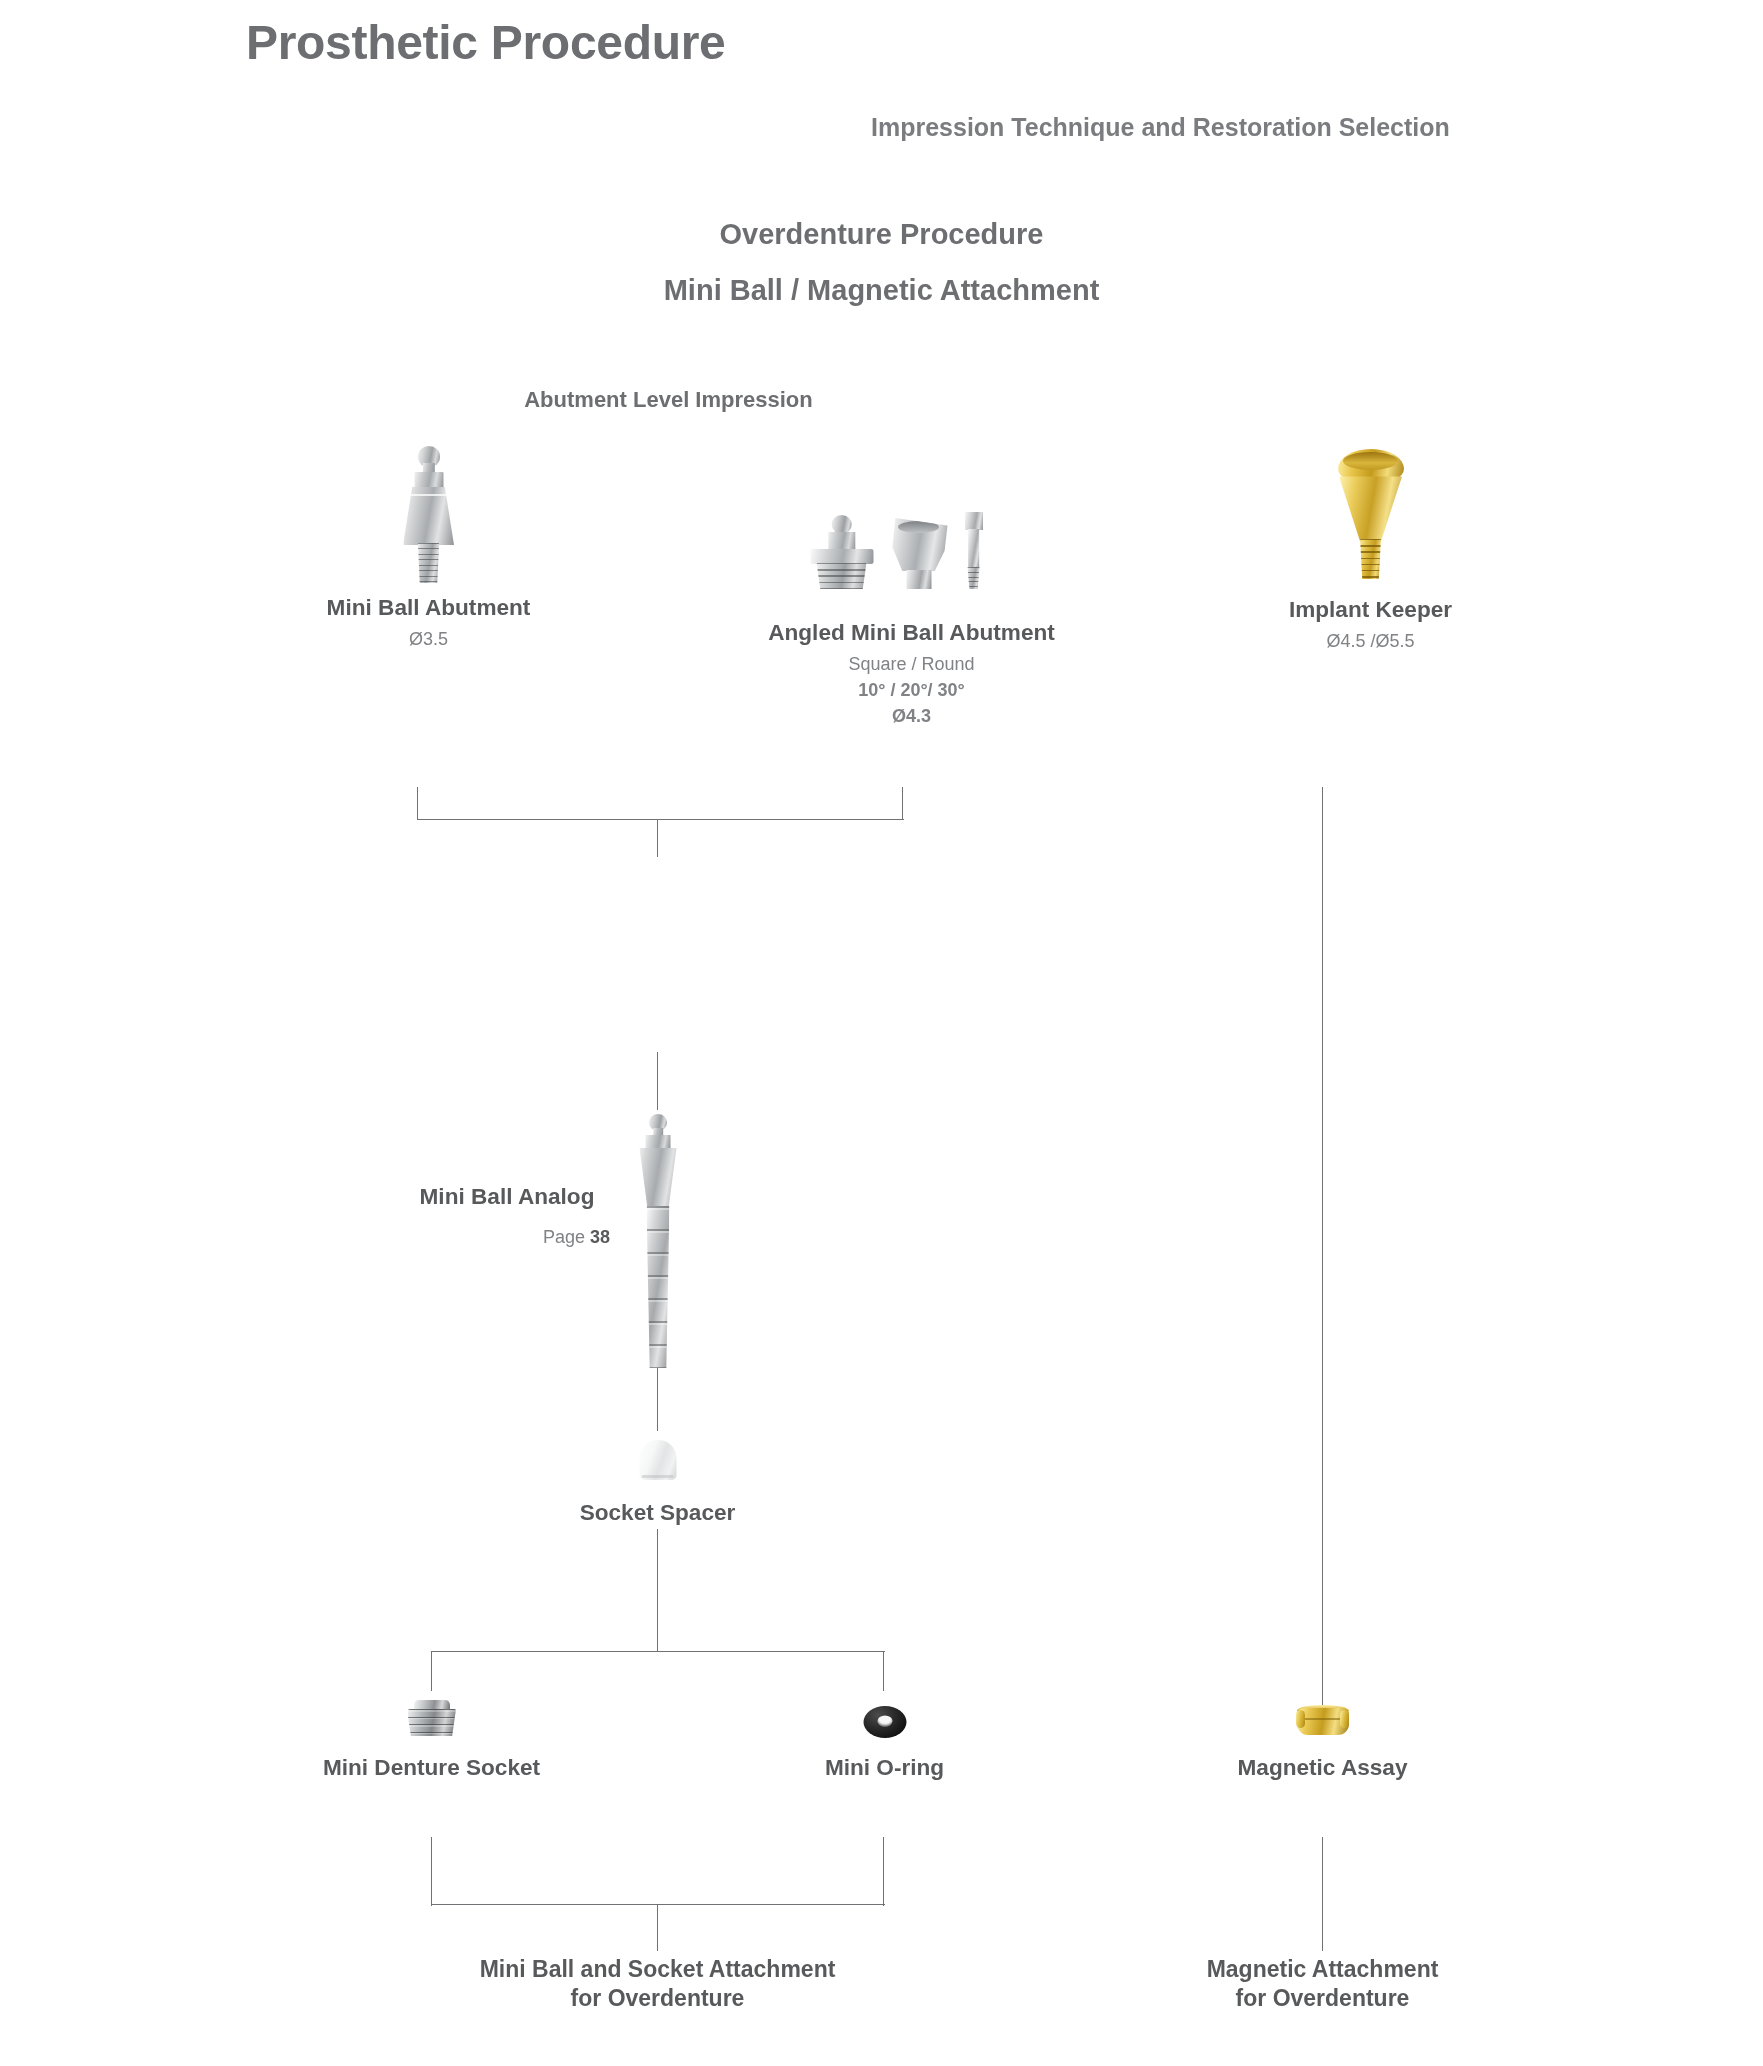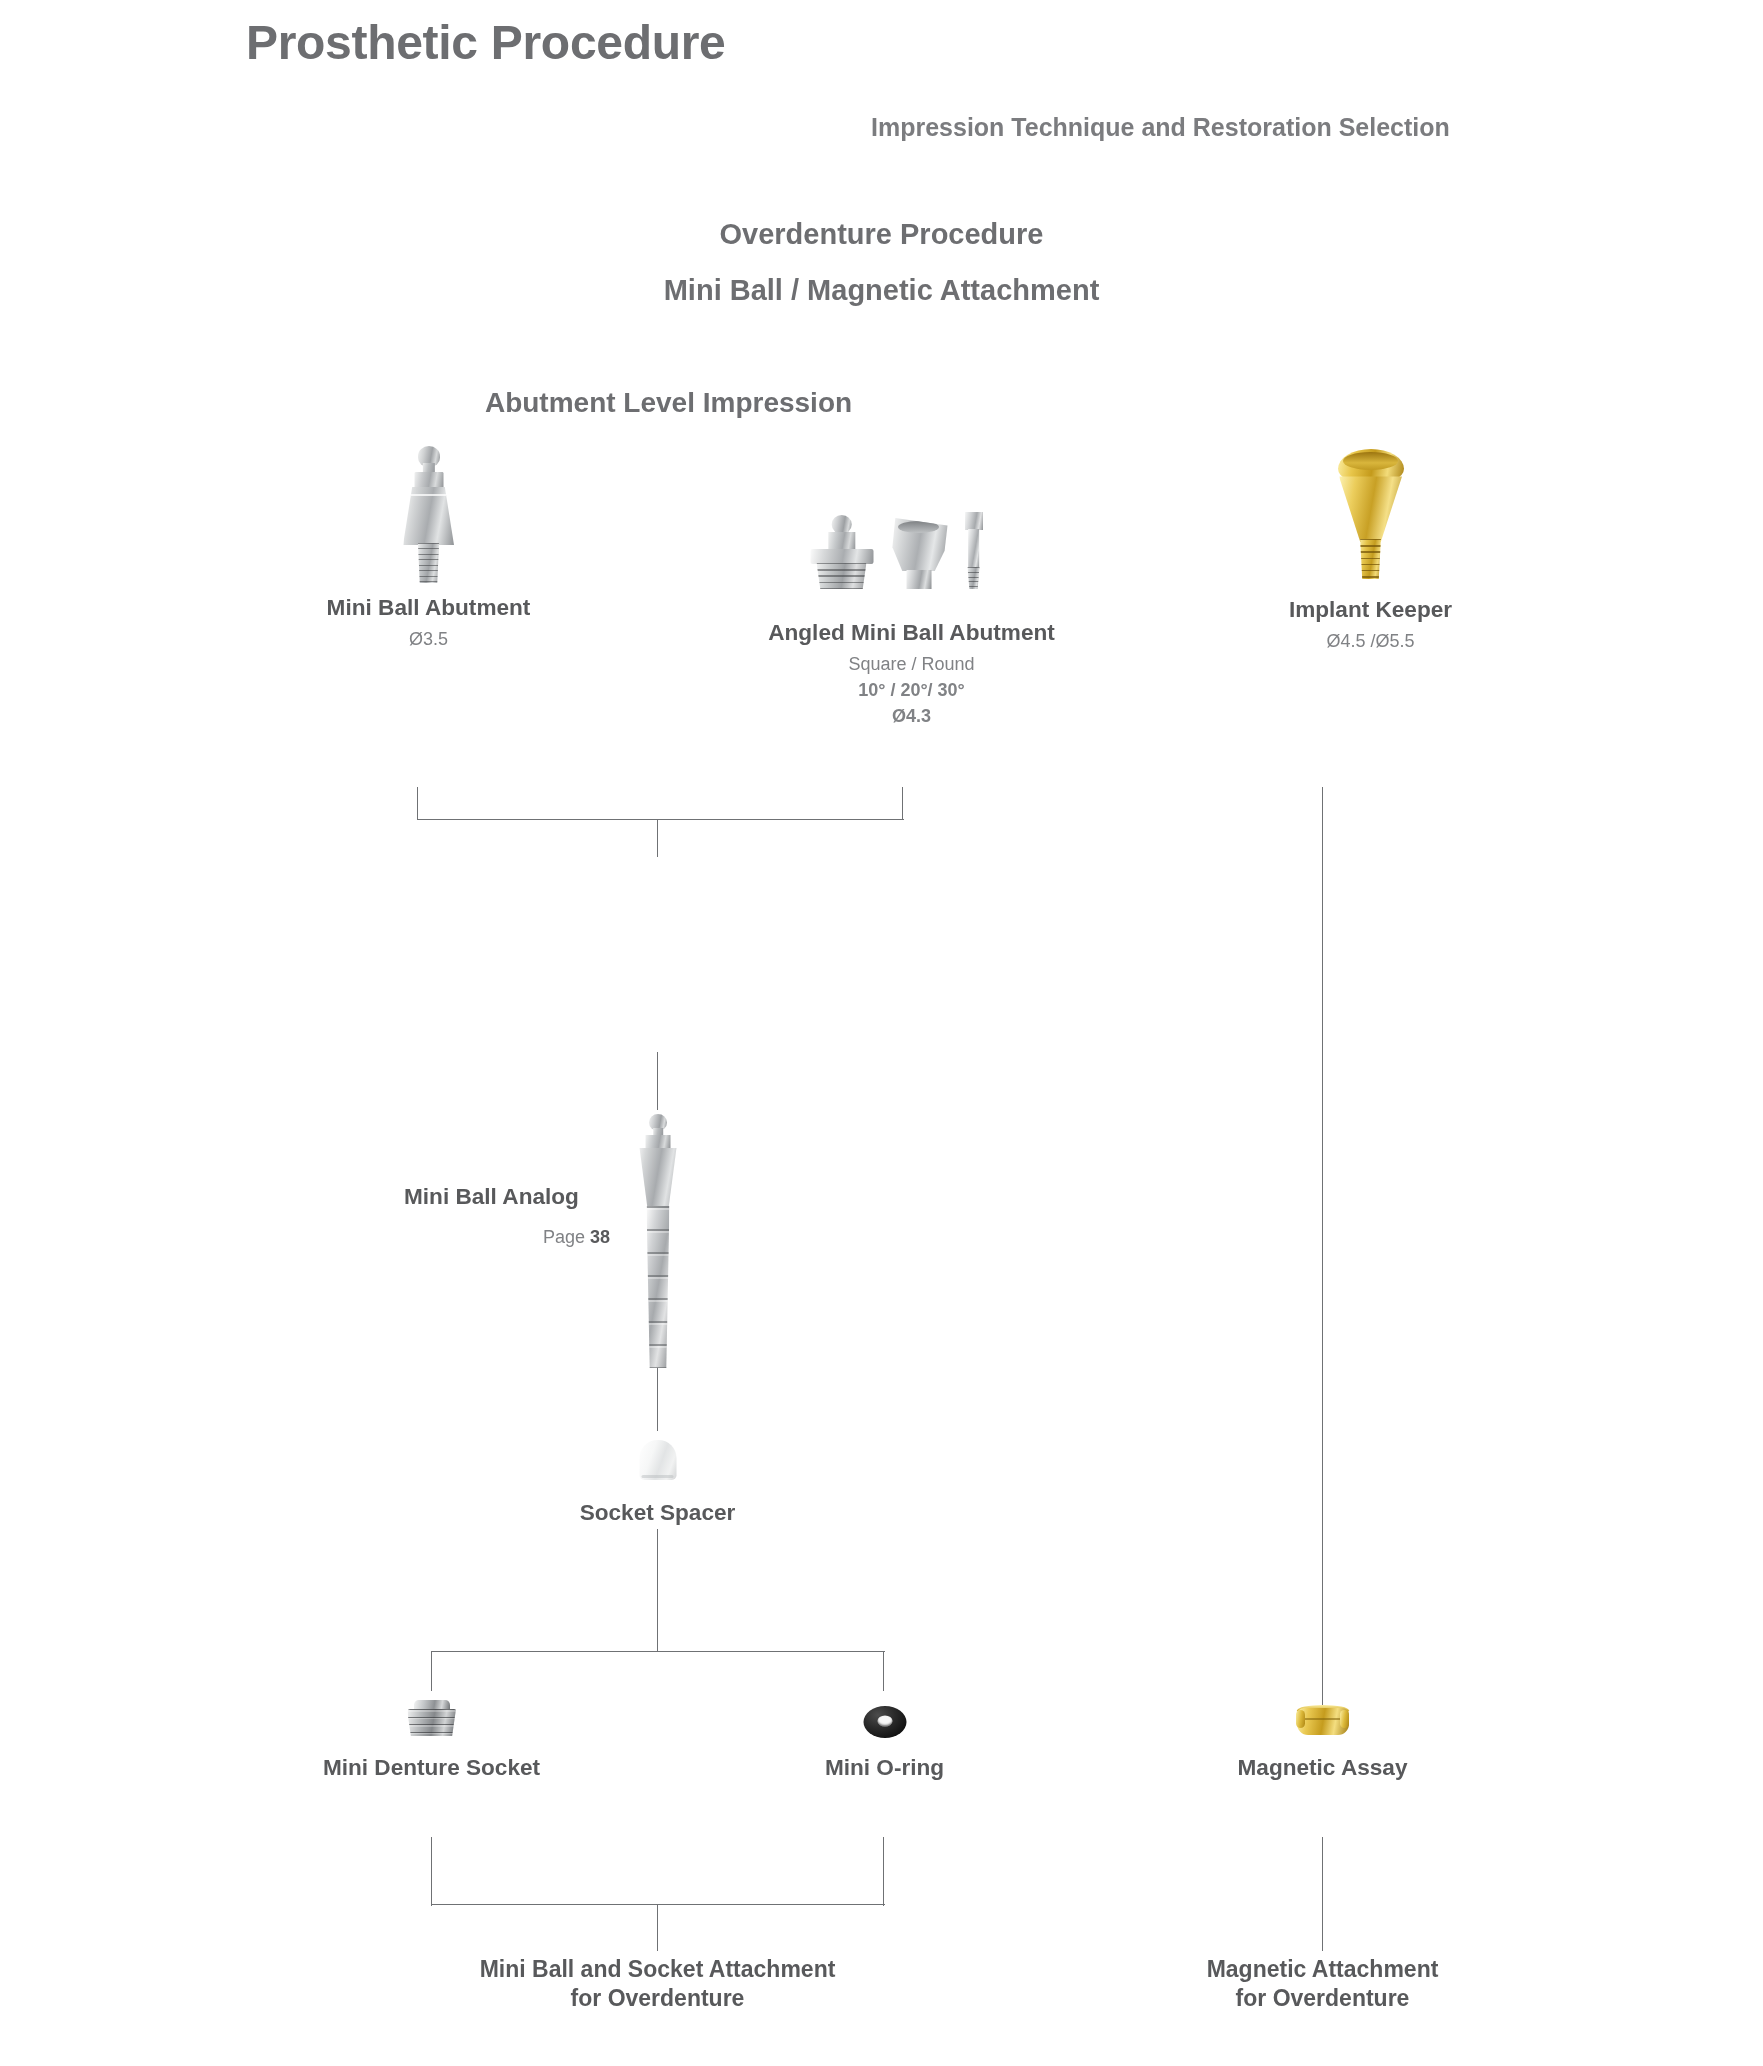--- a/index.html
+++ b/index.html
@@ -22,21 +22,21 @@
   .sec-title{
     position:absolute;left:0;right:0;top:218px;text-align:center;
     font-size:29px;color:#6d6e71;font-weight:600;
   }
   .sec-title2{
     position:absolute;left:0;right:0;top:274px;text-align:center;
     font-size:29px;color:#6d6e71;font-weight:600;
   }
   .impression-head{
     position:absolute;left:463px;top:387px;width:411px;text-align:center;
-    font-size:28px;color:#6d6e71;font-weight:bold;
+    font-size:22px;color:#6d6e71;font-weight:bold;
   }
 
   
   .node{position:absolute;text-align:center;}
   .node .label{
     font-size:22.6px;color:#58595b;font-weight:bold;white-space:nowrap;
   }
   .node .sub{
     font-size:18px;color:#808285;font-weight:normal;margin-top:7.5px;white-space:nowrap;
   }
@@ -381,21 +381,21 @@
 
   <div class="node" style="left:634px;top:1114px;width:48px;">
     <div class="art analog">
       <div class="ball"></div>
         <div class="neck"></div>
         <div class="hex"></div>
       <div class="cone"></div>
         <div class="shaft"></div>
     </div>
   </div>
-  <div style="position:absolute;left:404px;top:1184px;width:206px;text-align:left;font-size:22.6px;color:#58595b;font-weight:bold;">Mini Ball Analog</div>
+  <div style="position:absolute;left:404px;top:1184px;width:206px;text-align:center;font-size:22.6px;color:#58595b;font-weight:bold;">Mini Ball Analog</div>
   <div style="position:absolute;left:404px;top:1227px;width:206px;text-align:right;font-size:18px;color:#808285;">
     <span>Page </span><span style="font-weight:bold;color:#58595b;">38</span>
   </div>
 
   <div class="vline" style="left:657px;top:1368px;height:63px;"></div>
 
   <div class="node" style="left:452px;top:1440px;width:411px;">
     <div class="art spacer">
       <div class="cap"></div>
     </div>

